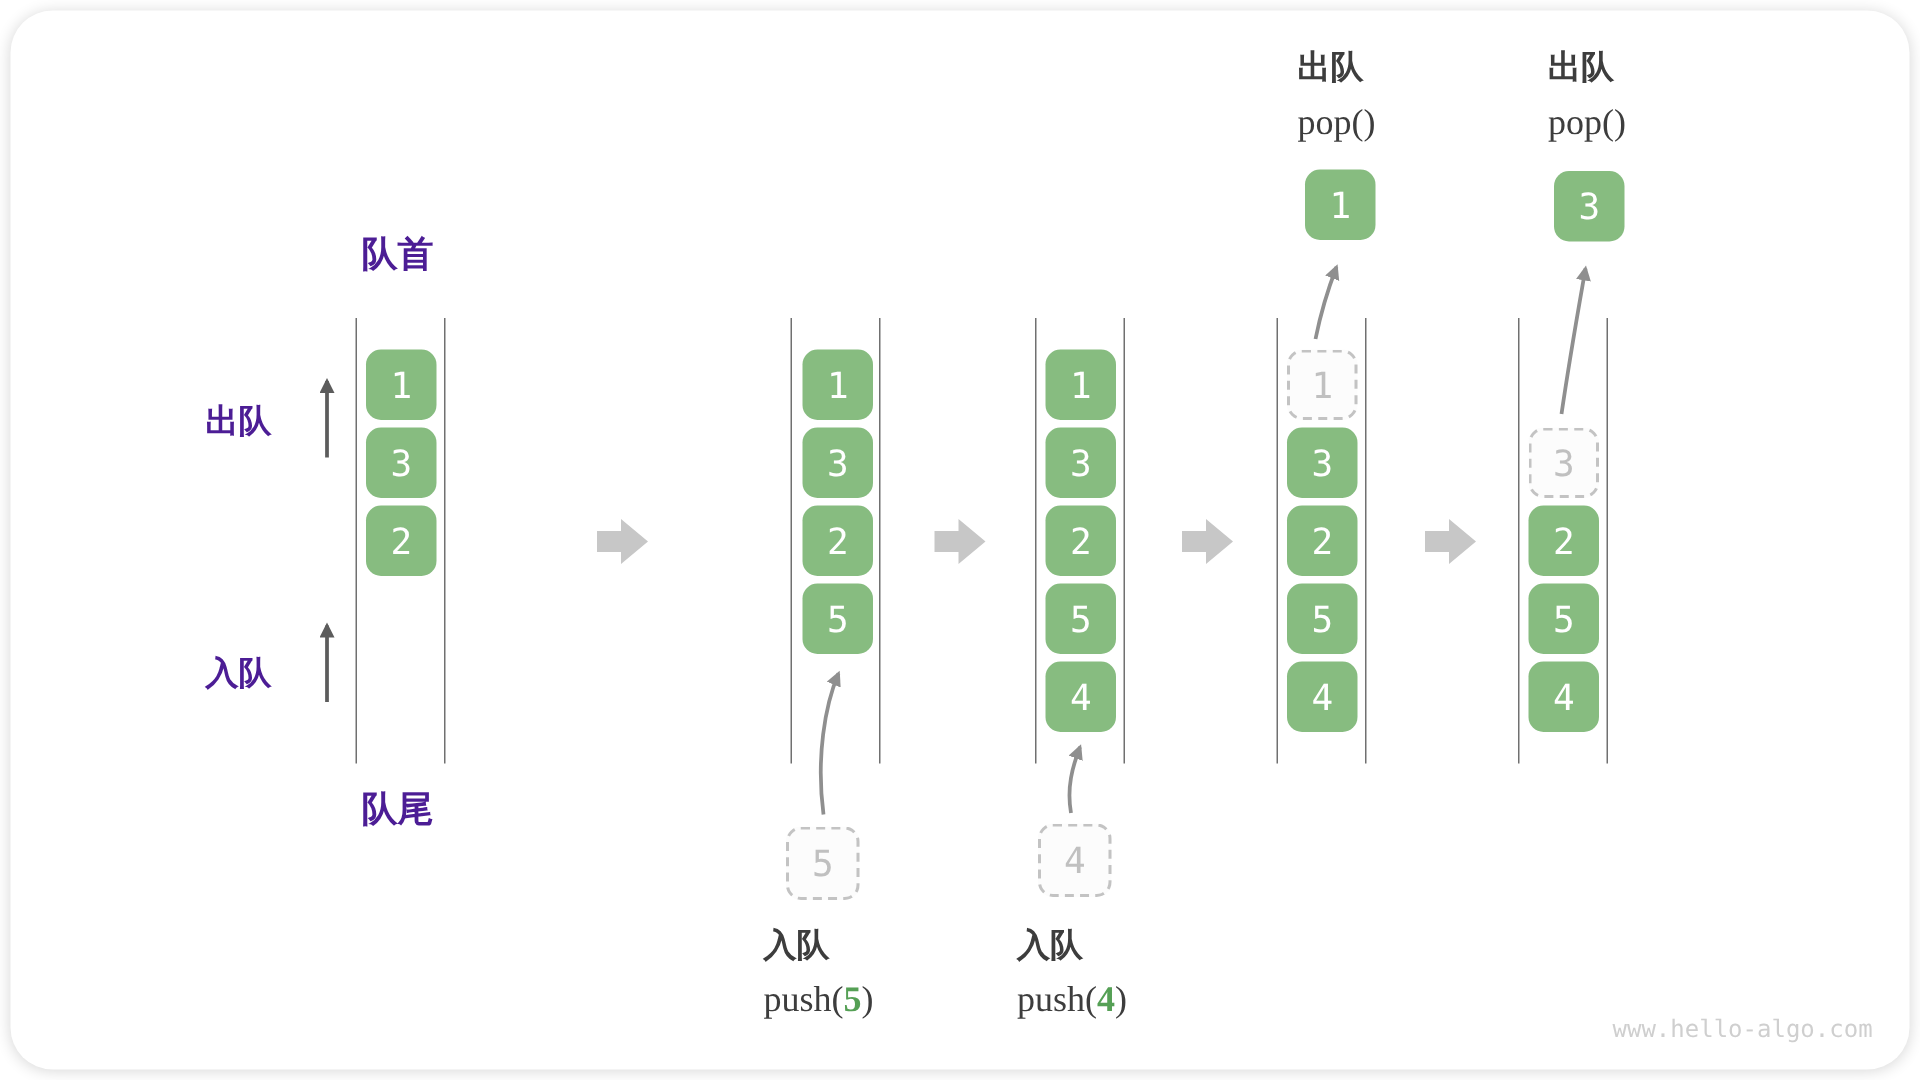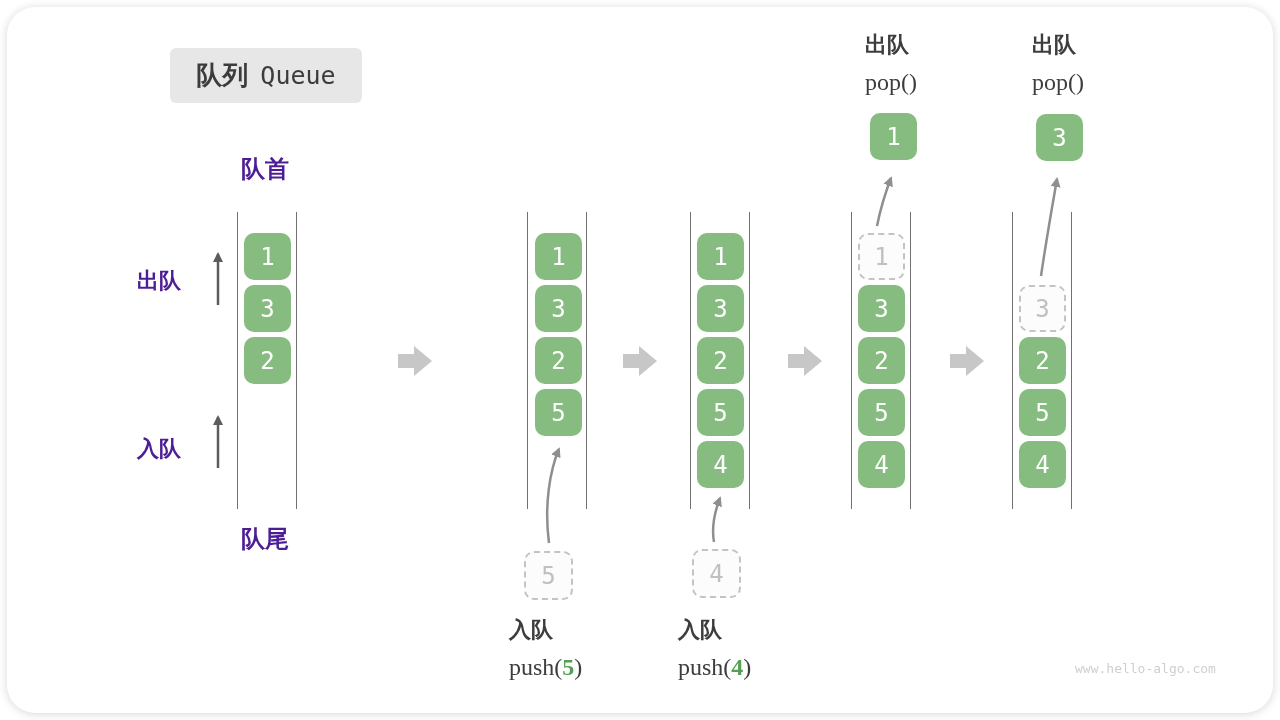--- a/index.html
+++ b/index.html
@@ -36,34 +36,30 @@
   
   .op{position:absolute;}
   .op-action{font-size:22px;font-weight:bold;color:#3d3d3d;margin-bottom:9px;}
   .op-code{font-family:Liberation Serif, serif;font-size:24px;color:#3d3d3d;}
   .op-code .arg{color:#55A055;font-weight:bold;}
   .op-push1{left:509px;top:615px}
   .op-push2{left:678px;top:615px}
   .op-pop1{left:865px;top:30px}
   .op-pop2{left:1032px;top:30px}
   
-  .watermark{position:absolute;left:1075px;top:661px;font-family:"DejaVu Sans Mono",monospace;
-        font-size:13px;color:#cfcfcf;}
+  .watermark{position:absolute;left:1075px;top:676px;font-family:"DejaVu Sans Mono",monospace;
+        font-size:16px;color:#cfcfcf;}
   svg.overlay{position:absolute;left:0;top:0;pointer-events:none;}
 </style>
 </head>
 <body>
 
 <div class="stage">
   <div class="card"></div>
 
-  <div class="title-badge">
-    <span class="title-zh">队列</span>
-    <span class="title-en">Queue</span>
-  </div>
 
   <div class="cjk lbl-front">队首</div>
   <div class="cjk lbl-rear">队尾</div>
   <div class="cjk lbl-deq">出队</div>
   <div class="cjk lbl-enq">入队</div>
 
   <div class="tube t0"></div>
   <div class="tube t1"></div>
   <div class="tube t2"></div>
   <div class="tube t3"></div>

